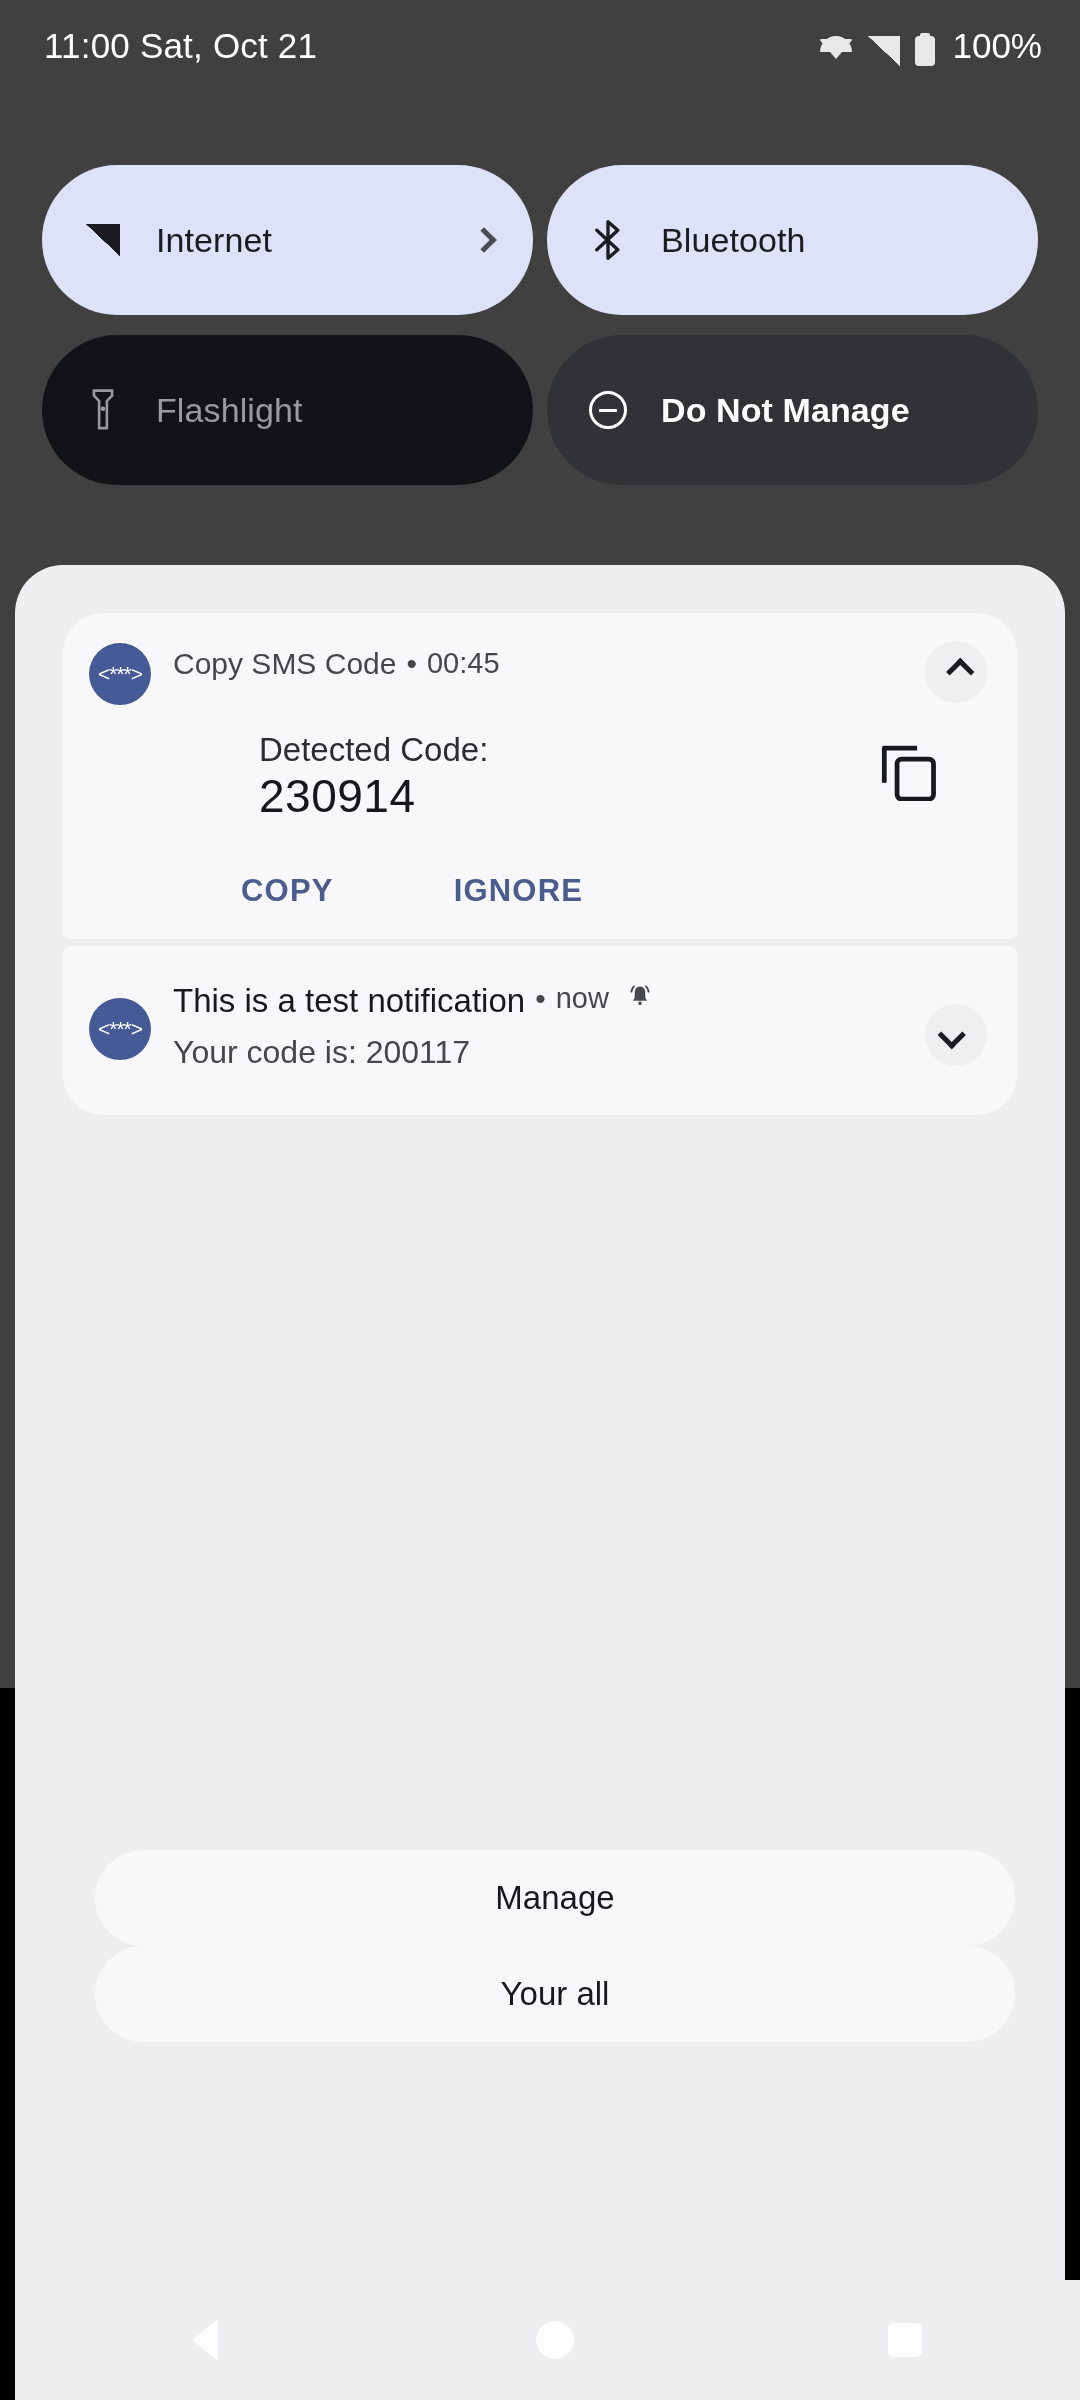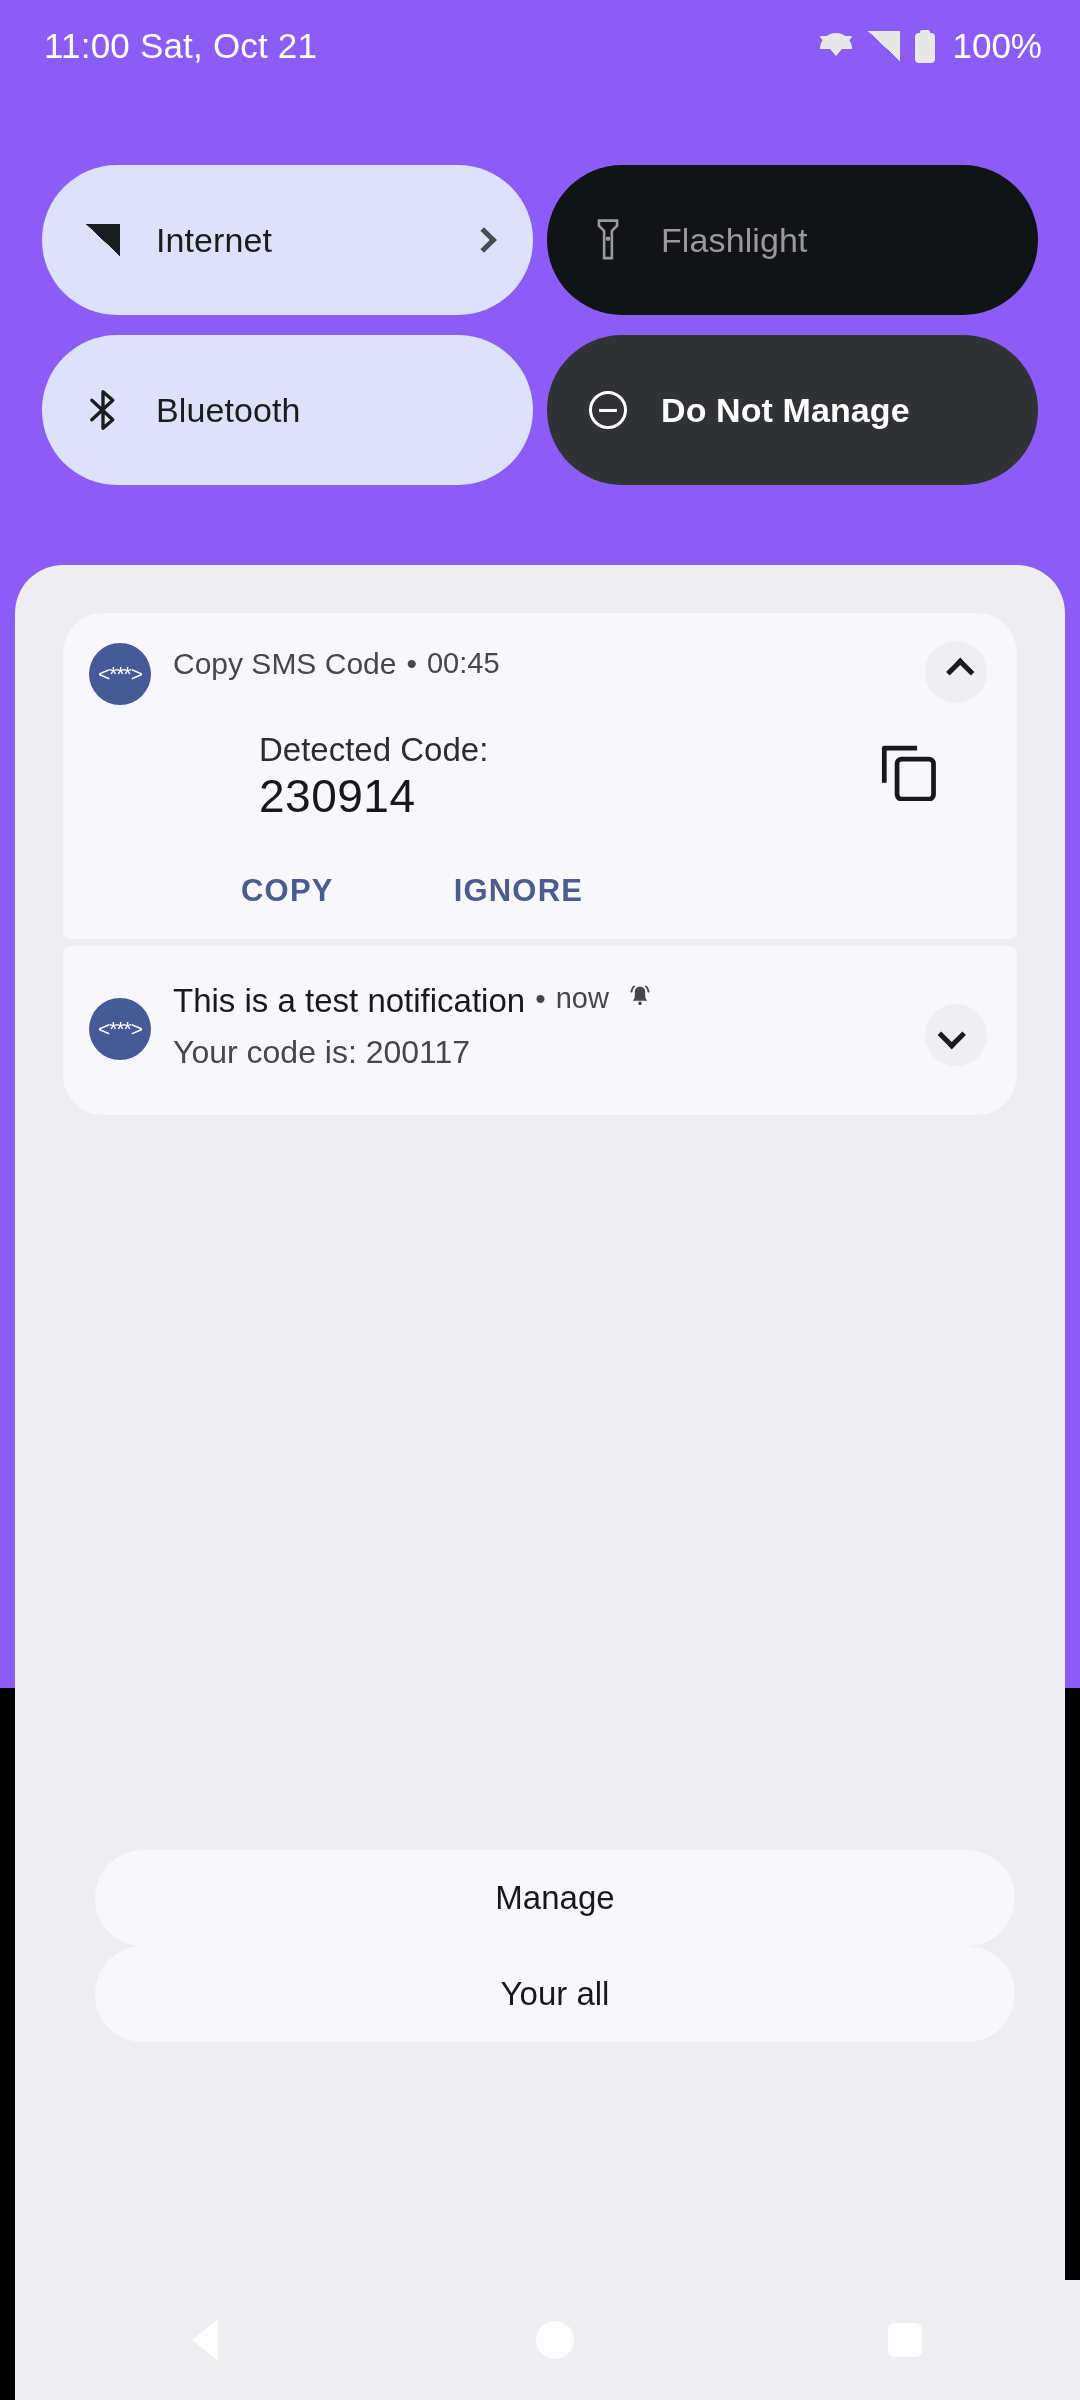--- a/index.html
+++ b/index.html
@@ -2,30 +2,30 @@
 <html><head>
 <meta charset="utf-8">
 <style>
   * { margin:0; padding:0; box-sizing:border-box; }
   html, body {
     width:1080px; height:2400px;
     background:#000;
     font-family:"Liberation Sans", sans-serif;
     overflow:hidden;
   }
-  #screen { position:relative; width:1080px; height:1688px; background:#8b5cf6; }
+  #screen { position:relative; width:1080px; height:1688px; background:#404040; }
 
   
   #status-bar {
     position:absolute; top:0; left:0; width:1080px; height:92px;
     display:flex; align-items:center; justify-content:space-between;
     padding:0 38px 0 44px;
   }
   #status-clock { color:#fff; font-size:35px; letter-spacing:.2px; }
-  #status-icons { display:flex; align-items:center; gap:15px; }
+  #status-icons { display:flex; align-items:flex-end; gap:15px; }
   .wifi-glyph {
     width:34px; height:34px; position:relative;
   }
   .wifi-glyph::before{
     content:""; position:absolute; left:0; top:7px;
     width:0; height:0;
     border-left:17px solid transparent; border-right:17px solid transparent;
     border-top:20px solid #e8e8e8;
     border-radius:3px;
   }
@@ -194,37 +194,37 @@
   <div id="qs-grid">
 
     <div class="qs-tile active">
       <div class="qs-icon">
         <div class="icon-signal"></div>
       </div>
       <div class="qs-label">Internet</div>
       <div class="qs-chevron"></div>
     </div>
 
+    <div class="qs-tile active">
+      <div class="qs-icon">
+        <svg class="icon-bt" viewBox="0 0 24 30" fill="none" stroke="#1b1c1f" stroke-width="2.4" stroke-linecap="round" stroke-linejoin="round">
+          <path d="M4 8 L19 22 L12 28 L12 2 L19 8 L4 22"></path>
+        </svg>
+      </div>
+      <div class="qs-label">Bluetooth</div>
+    </div>
+
     <div class="qs-tile inactive-dark">
       <div class="qs-icon">
         <svg class="icon-flash" viewBox="0 0 20 34" fill="none" stroke="#9a9a9c" stroke-width="2">
           <path d="M3 2 H17 V6 L13 10 V31 H7 V10 L3 6 Z"></path>
           <circle cx="10" cy="16" r="1.8" fill="#9a9a9c" stroke="none"></circle>
         </svg>
       </div>
       <div class="qs-label">Flashlight</div>
-    </div>
-
-    <div class="qs-tile active">
-      <div class="qs-icon">
-        <svg class="icon-bt" viewBox="0 0 24 30" fill="none" stroke="#1b1c1f" stroke-width="2.4" stroke-linecap="round" stroke-linejoin="round">
-          <path d="M4 8 L19 22 L12 28 L12 2 L19 8 L4 22"></path>
-        </svg>
-      </div>
-      <div class="qs-label">Bluetooth</div>
     </div>
 
     <div class="qs-tile inactive-gray">
       <div class="qs-icon">
         <div class="icon-dnd"></div>
       </div>
       <div class="qs-label">Do Not Manage</div>
     </div>
 
   </div>

